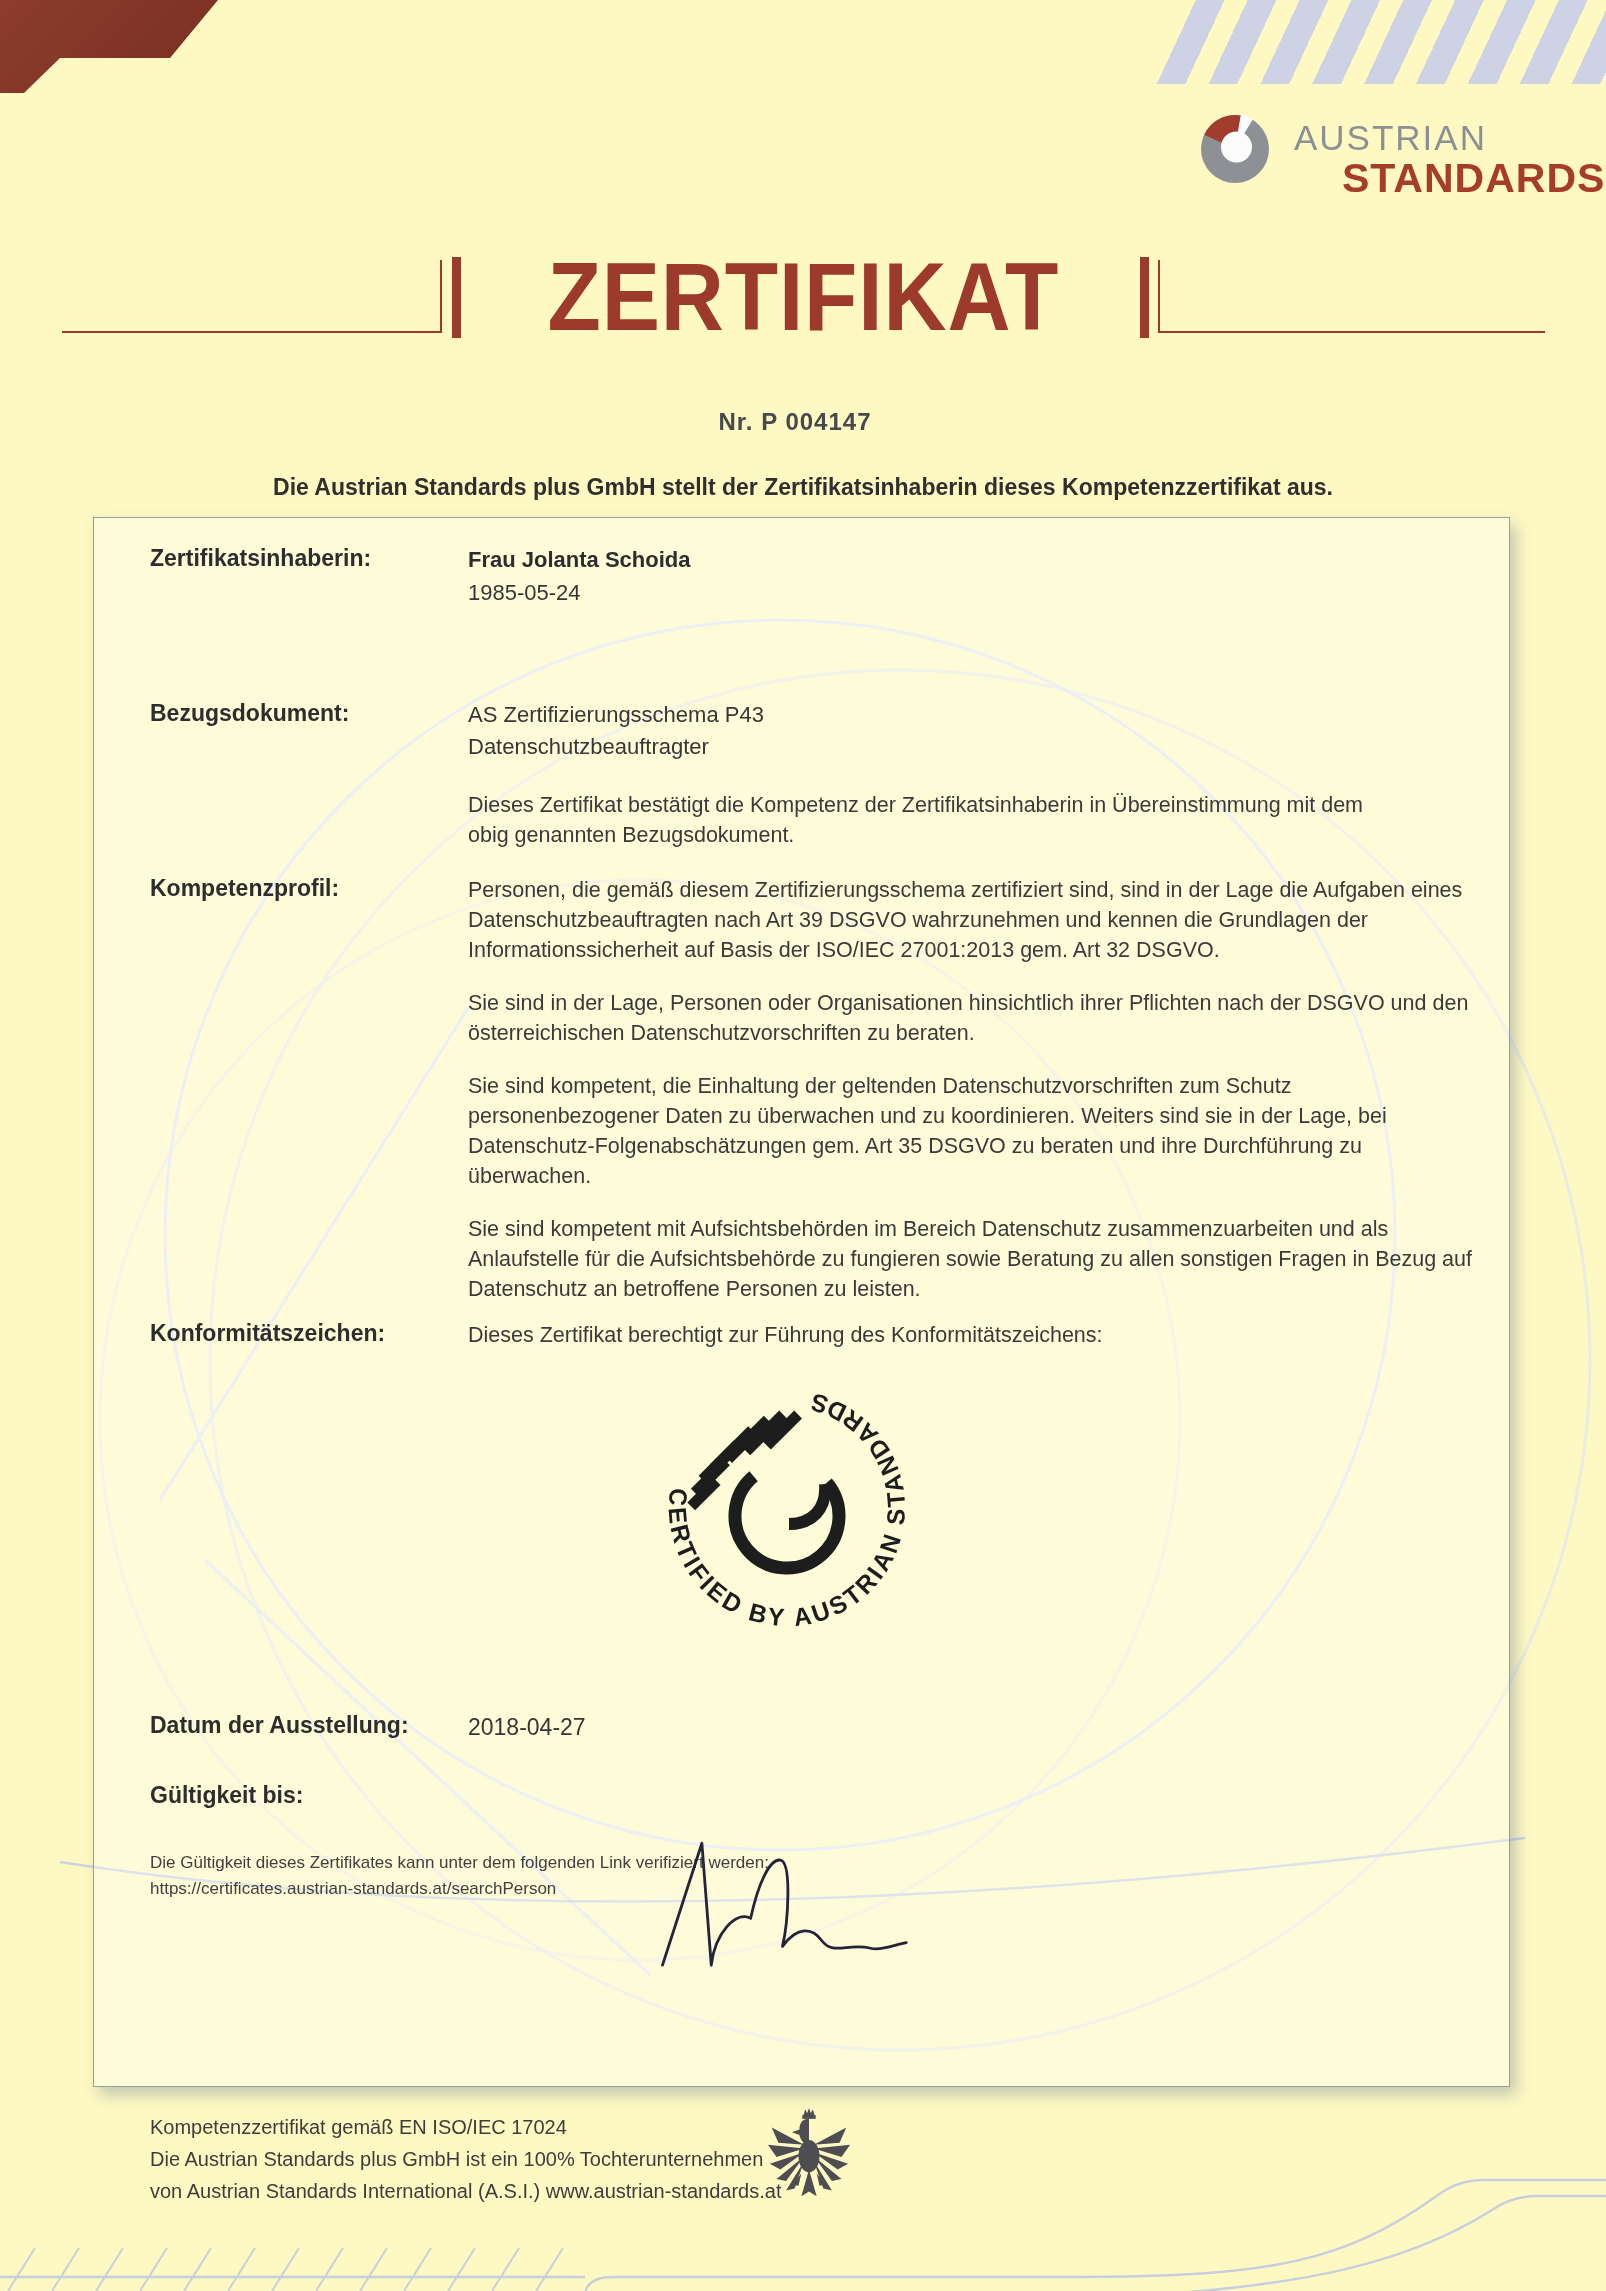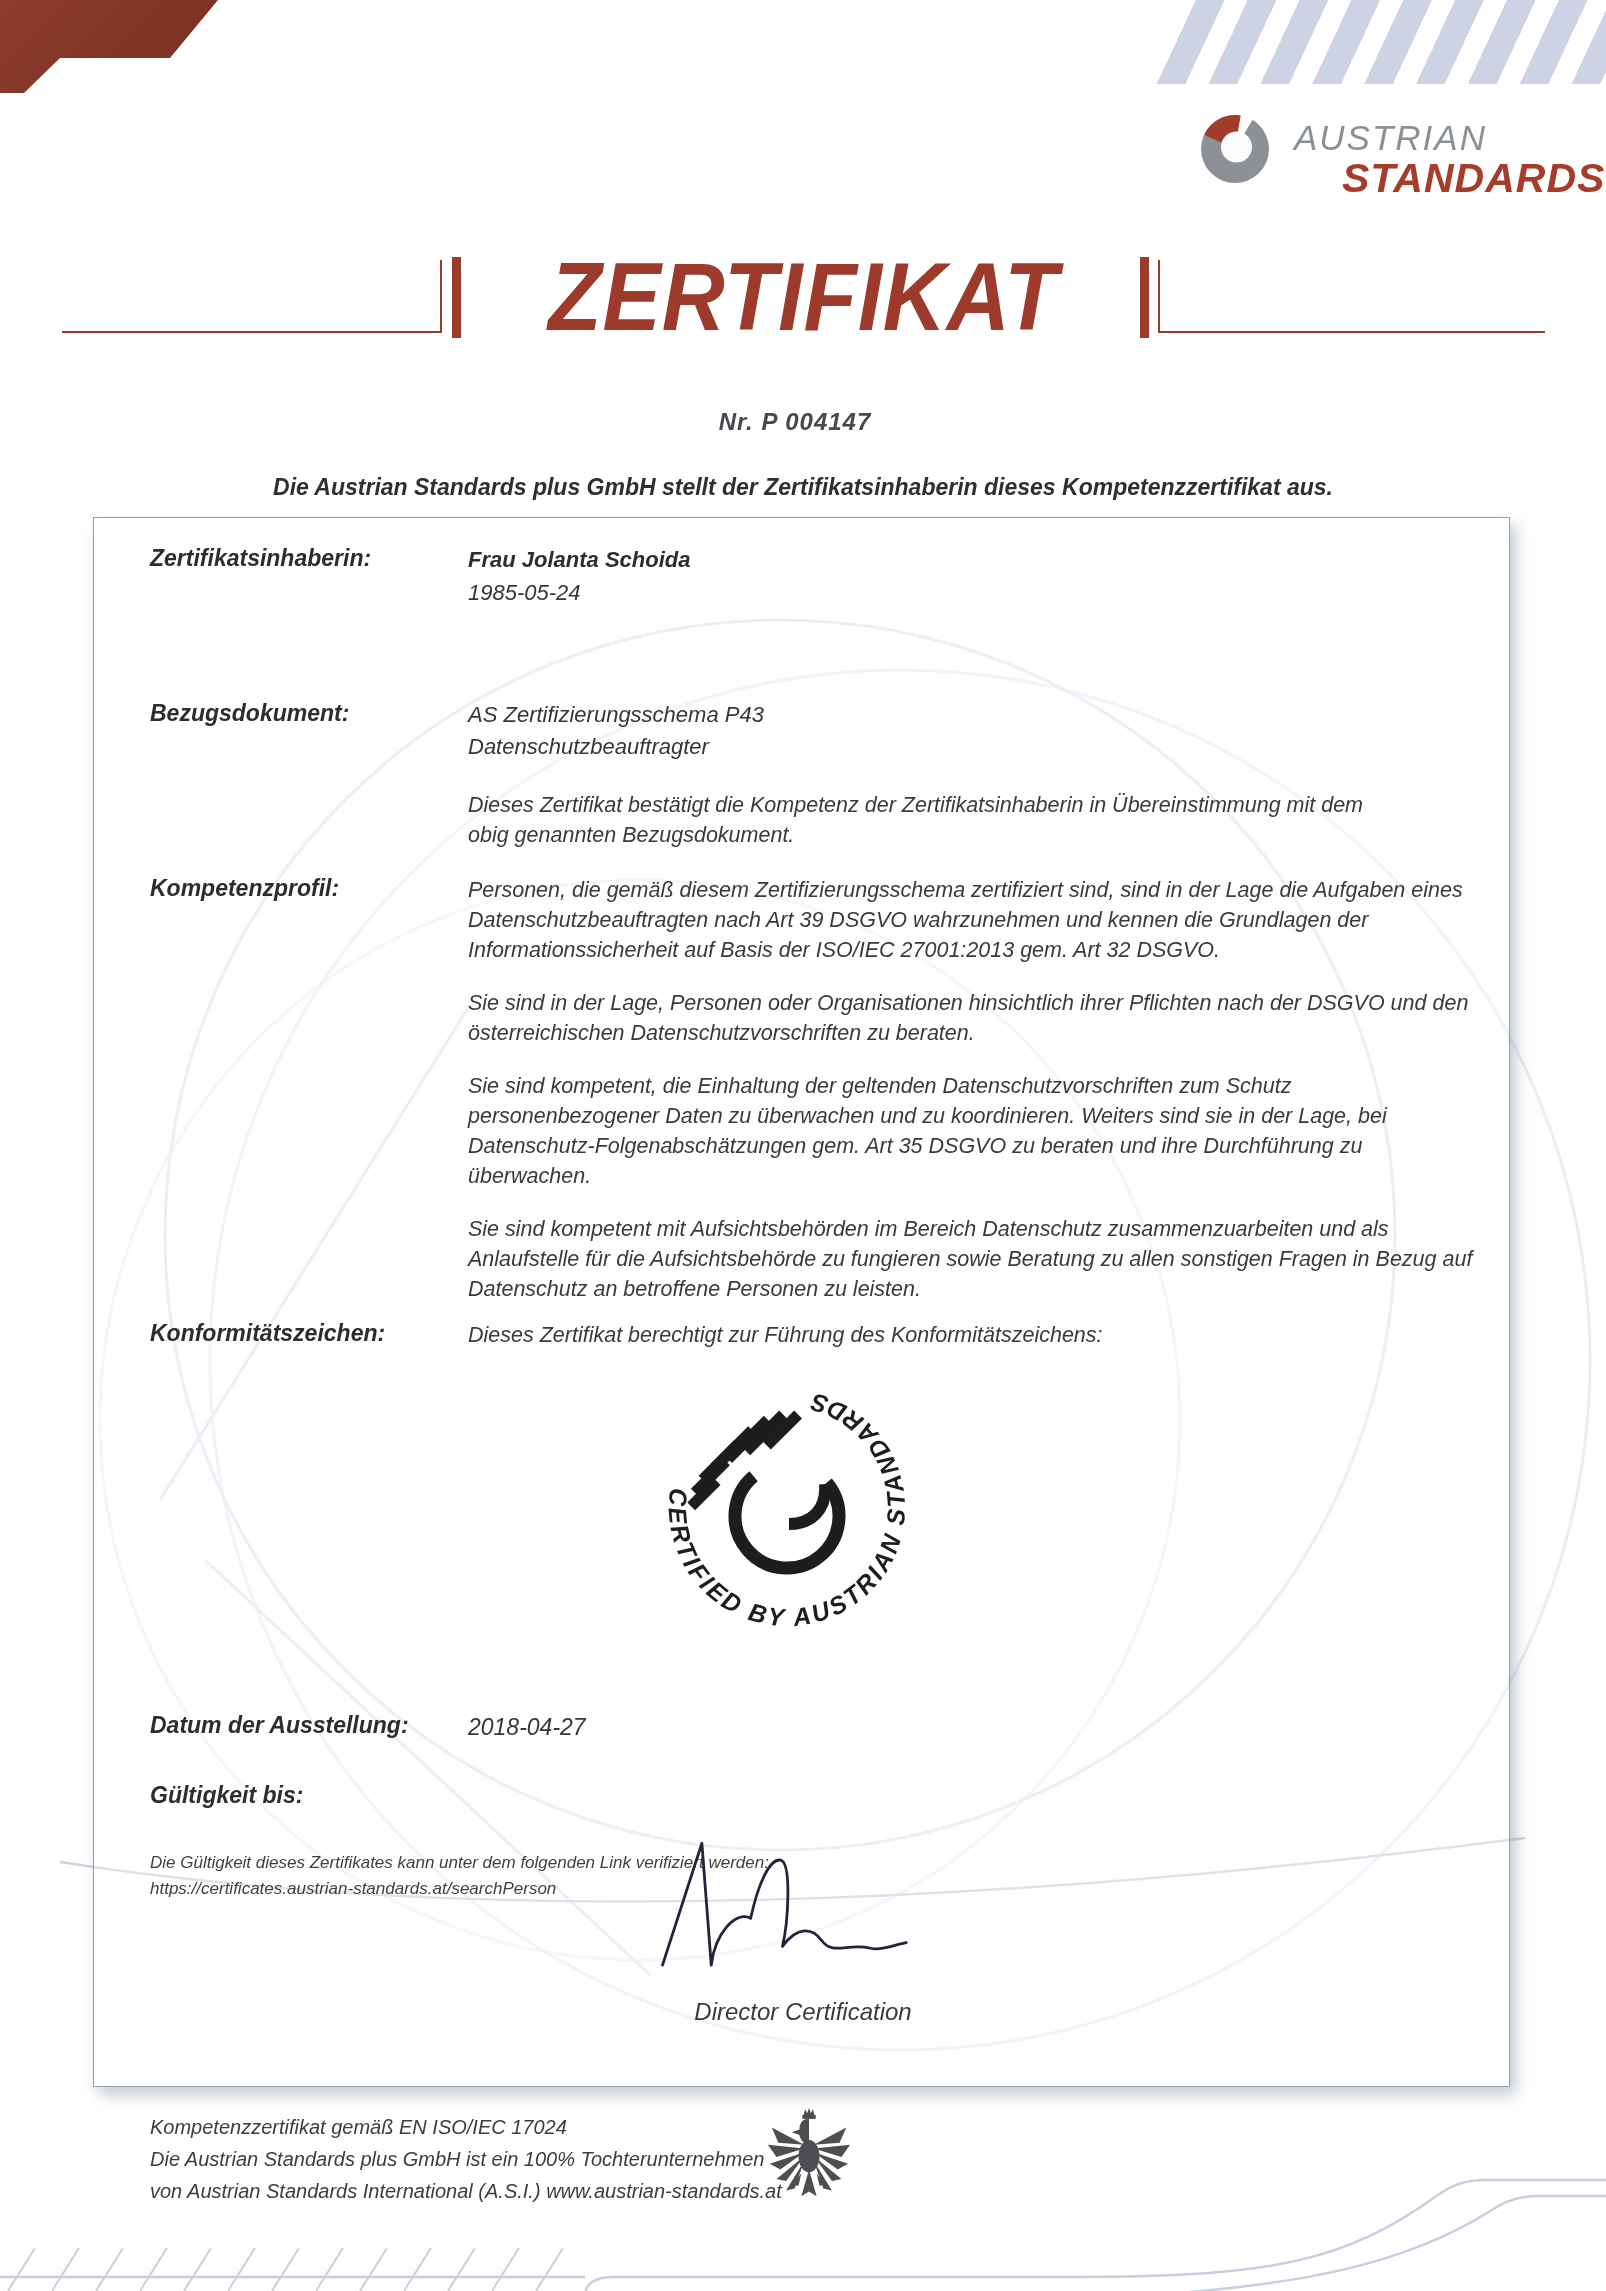--- a/index.html
+++ b/index.html
@@ -1,19 +1,19 @@
 <!DOCTYPE html>
 <html><head>
 <meta charset="utf-8">
 <style>
   html,body{margin:0;padding:0;background:#e9eaec;}
   #page{
     position:relative; width:1606px; height:2291px; margin:0 auto;
-    background:#ffffff; overflow:hidden;
-    font-family:"Liberation Sans", sans-serif; color:#333;font-style:italic;
+    background:#fef9c3; overflow:hidden;
+    font-family:"Liberation Sans", sans-serif; color:#333;
   }
   .abs{position:absolute;}
 
   
   .ribbon{
     left:0; top:0; width:222px; height:95px;
     background:linear-gradient(135deg,#8d3c2d 0%,#7e3325 70%);
     clip-path:polygon(0 0,218px 0,170px 58px,60px 58px,24px 93px,0 93px);
   }
   .stripes-top{
@@ -148,21 +148,20 @@
   <div class="lbl" style="top:1712px">Datum der Ausstellung:</div>
   <div class="val" style="top:1712px;font-size:23px">2018-04-27</div>
   <div class="lbl" style="top:1782px">Gültigkeit bis:</div>
 
   <div class="small-note" style="top:1850px">Die Gültigkeit dieses Zertifikates kann unter dem folgenden Link verifiziert werden:</div>
   <div class="small-note" style="top:1876px">https://certificates.austrian-standards.at/searchPerson</div>
 
   <svg class="abs" width="340" height="150" viewBox="0 0 300 160" style="left:620px;top:1832px" aria-hidden="true">
     <path d="M14 142 L56 12 L66 142 C70 108 92 84 108 92 C116 56 128 28 140 30 C152 33 148 96 142 122 C158 100 174 102 184 116 C196 132 212 118 236 124 C248 127 262 120 274 118" stroke="#23233a" stroke-width="3" fill="none" stroke-linecap="round" stroke-linejoin="round"></path>
   </svg>
-  <div class="abs sig-title">Director Certification</div>
 
   <div class="footer-line" style="top:2116px">Kompetenzzertifikat gemäß EN ISO/IEC 17024</div>
   <div class="footer-line" style="top:2148px">Die Austrian Standards plus GmbH ist ein 100% Tochterunternehmen</div>
   <div class="footer-line" style="top:2180px">von Austrian Standards International (A.S.I.) www.austrian-standards.at</div>
 
   <svg class="abs" width="86" height="106" viewBox="0 0 90 110" style="left:766px;top:2106px" aria-hidden="true">
     <g fill="#4e4e52">
       <path d="M39,10 l2,-7 2,4 2,-5 2,5 2,-4 2,7 z"></path>
       <rect x="38" y="9" width="14" height="4"></rect>
       <path d="M45 13 c-7 0 -10 5 -10 11 l-8 3 8 3 c1 6 5 9 10 11 z"></path>

